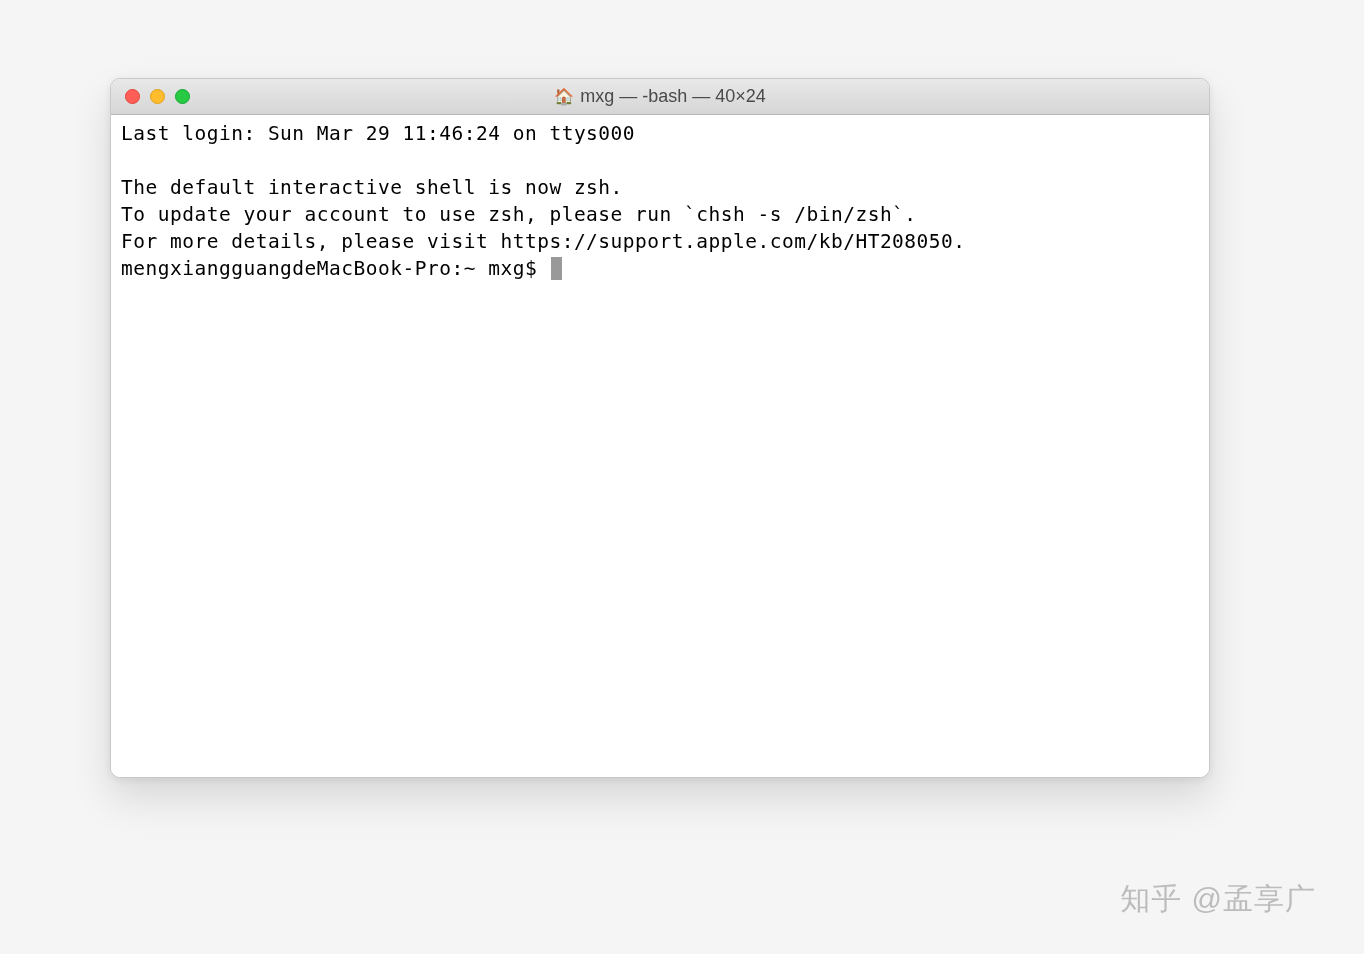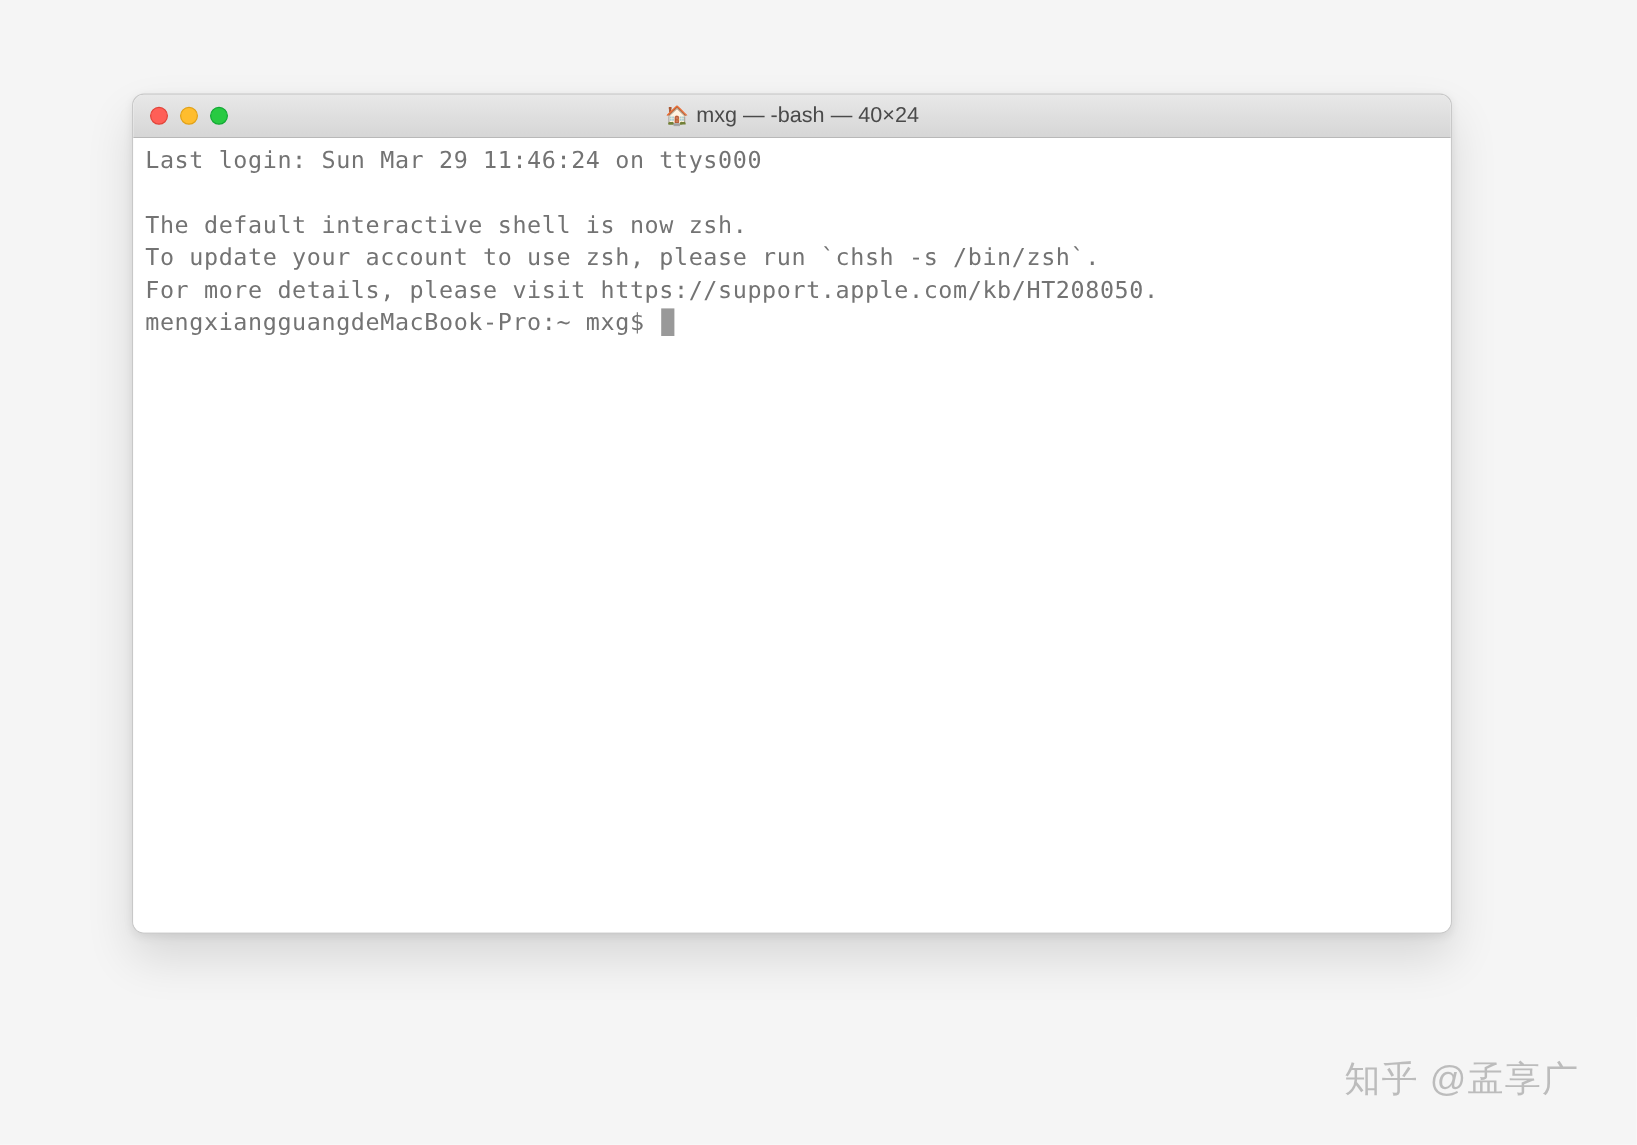--- a/index.html
+++ b/index.html
@@ -57,21 +57,21 @@
       gap: 6px;
     }
     .home-icon { font-size: 16px; }
     .terminal-body {
       flex: 1;
       background: #ffffff;
       padding: 6px 10px;
       font-family: "Menlo", "Monaco", "Consolas", monospace;
       font-size: 19.5px;
       line-height: 1.38;
-      color: #737373;
+      color: #000000;
       letter-spacing: 0.5px;
       white-space: pre;
       overflow: hidden;
     }
     .prompt-line { display: inline; }
     .cursor {
       display: inline-block;
       width: 11px;
       height: 23px;
       background: #999;

